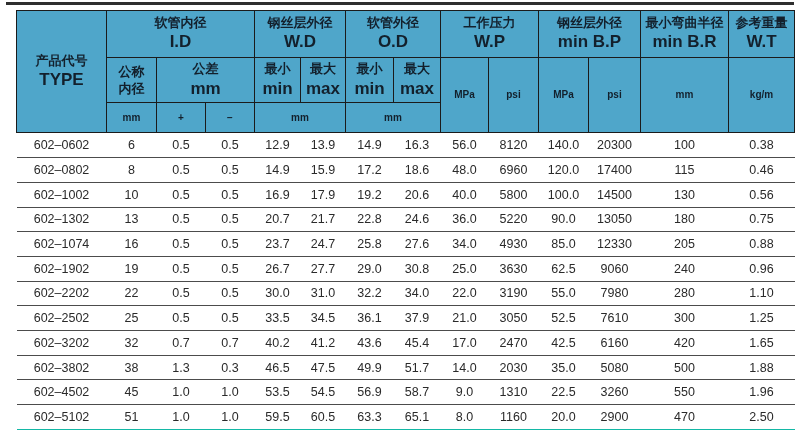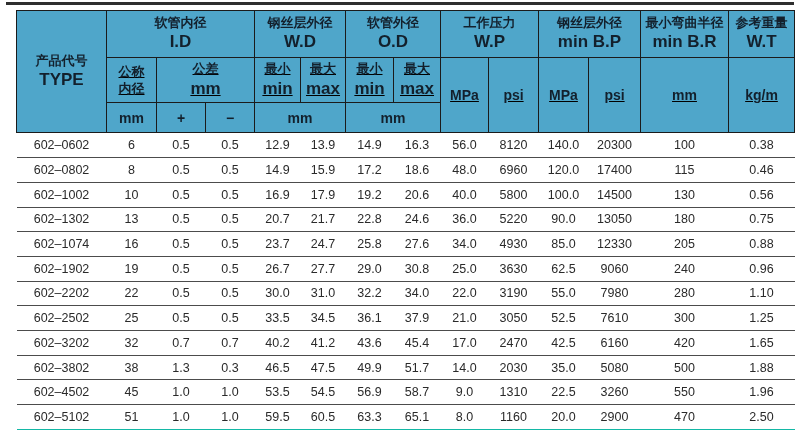--- a/index.html
+++ b/index.html
@@ -39,23 +39,23 @@
     border: 1.6px solid #1b1b1b;
     color: #13202c;
     font-weight: 600;
     padding: 2px;
     text-align: center;
     vertical-align: middle;
     line-height: 1.35;
   }
   thead .zh { font-size: 13px; }
   thead .en { font-size: 17px; font-weight: 600; }
-  thead .single { font-size: 14px; }
+  thead .single { font-size: 10px; }
   tr.h-row1 { height: 47px; }
-  tr.h-row2 { height: 41px; text-decoration: underline; }
+  tr.h-row2 { height: 41px; }
   tr.h-row3 { height: 30px; }
   
   tbody td {
     height: 23.7px;
     padding: 0;
     text-align: center;
     vertical-align: middle;
     font-size: 12.5px;
     color: #2a2a2a;
     border-bottom: 1.3px solid #4c4c4c;

